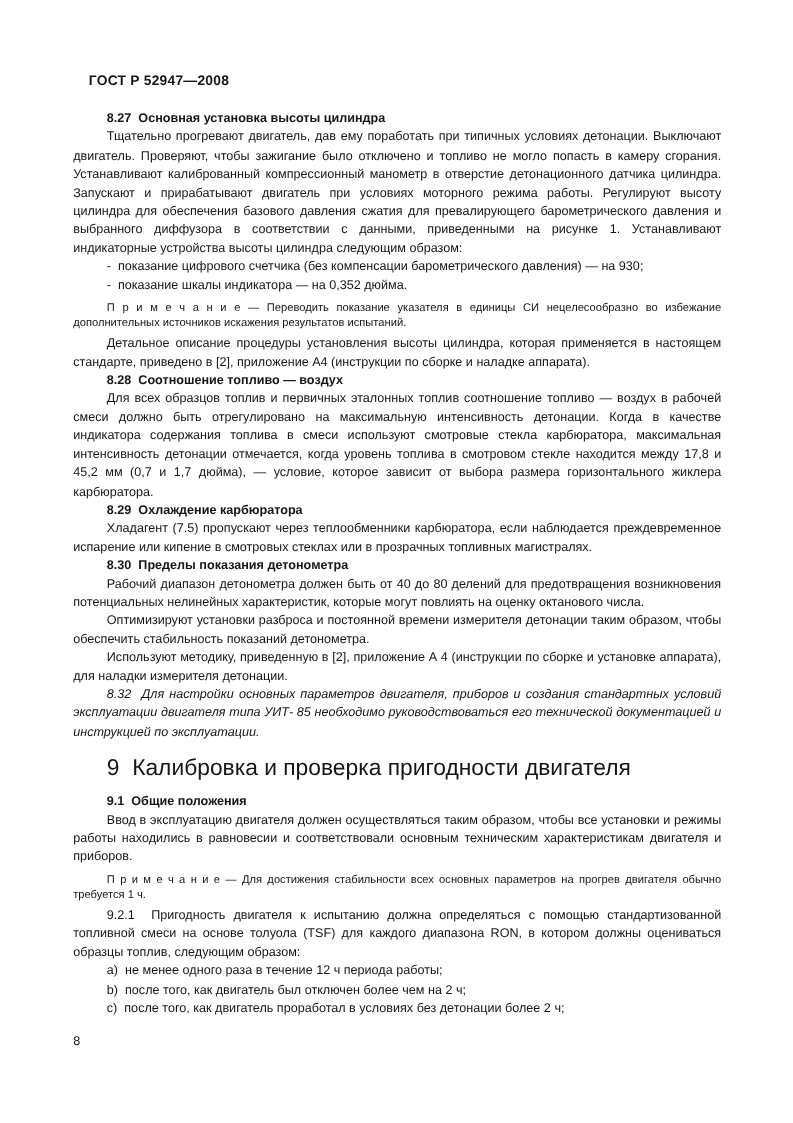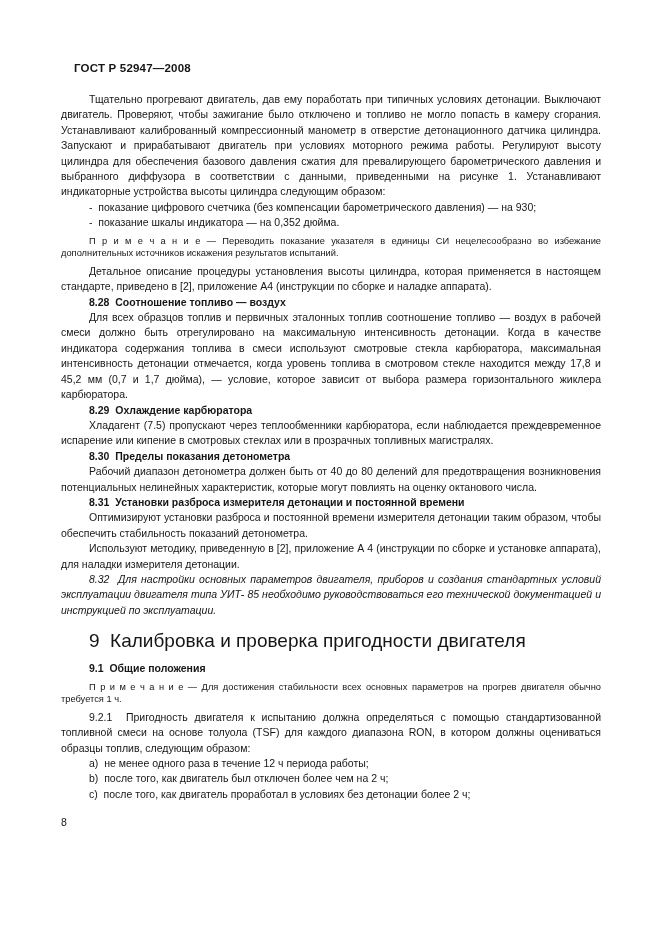--- a/index.html
+++ b/index.html
@@ -56,44 +56,45 @@
 </style>
 </head>
 <body>
 
 <div class="page">
 
   <div class="runhead">ГОСТ Р 52947—2008</div>
 
   <div class="content">
 
+    <p class="h3">8.27&nbsp; Основная установка высоты цилиндра</p>
     <p class="indent">Тщательно прогревают двигатель, дав ему поработать при типичных условиях детонации. Выключают двигатель. Проверяют, чтобы зажигание было отключено и топливо не могло попасть в камеру сгорания. Устанавливают калиброванный компрессионный манометр в отверстие детонационного датчика цилиндра. Запускают и прирабатывают двигатель при условиях моторного режима работы. Регулируют высоту цилиндра для обеспечения базового давления сжатия для превалирующего барометрического давления и выбранного диффузора в соответствии с данными, приведенными на рисунке 1. Устанавливают индикаторные устройства высоты цилиндра следующим образом:</p>
     <p class="indent">-&nbsp; показание цифрового счетчика (без компенсации барометрического давления) — на 930;</p>
     <p class="indent">-&nbsp; показание шкалы индикатора — на 0,352 дюйма.</p>
     <p class="note">П р и м е ч а н и е — Переводить показание указателя в единицы СИ нецелесообразно во избежание дополнительных источников искажения результатов испытаний.</p>
     <p class="indent">Детальное описание процедуры установления высоты цилиндра, которая применяется в настоящем стандарте, приведено в [2], приложение А4 (инструкции по сборке и наладке аппарата).</p>
 
     <p class="h3">8.28&nbsp; Соотношение топливо — воздух</p>
     <p class="indent">Для всех образцов топлив и первичных эталонных топлив соотношение топливо — воздух в рабочей смеси должно быть отрегулировано на максимальную интенсивность детонации. Когда в качестве индикатора содержания топлива в смеси используют смотровые стекла карбюратора, максимальная интенсивность детонации отмечается, когда уровень топлива в смотровом стекле находится между 17,8 и 45,2 мм (0,7 и 1,7 дюйма), — условие, которое зависит от выбора размера горизонтального жиклера карбюратора.</p>
 
     <p class="h3">8.29&nbsp; Охлаждение карбюратора</p>
     <p class="indent">Хладагент (7.5) пропускают через теплообменники карбюратора, если наблюдается преждевременное испарение или кипение в смотровых стеклах или в прозрачных топливных магистралях.</p>
 
     <p class="h3">8.30&nbsp; Пределы показания детонометра</p>
     <p class="indent">Рабочий диапазон детонометра должен быть от 40 до 80 делений для предотвращения возникновения потенциальных нелинейных характеристик, которые могут повлиять на оценку октанового числа.</p>
 
-    <p class="h3">8.31&nbsp; Установки разброса измерителя детонации и постоянной времени</p>
     <p class="indent">Оптимизируют установки разброса и постоянной времени измерителя детонации таким образом, чтобы обеспечить стабильность показаний детонометра.</p>
     <p class="indent">Используют методику, приведенную в [2], приложение А 4 (инструкции по сборке и установке аппарата), для наладки измерителя детонации.</p>
 
     <p class="indent italic">8.32&nbsp; Для настройки основных параметров двигателя, приборов и создания стандартных условий эксплуатации двигателя типа УИТ- 85 необходимо руководствоваться его технической документацией и инструкцией по эксплуатации.</p>
 
     <p class="h2">9&nbsp; Калибровка и проверка пригодности двигателя</p>
 
     <p class="h3">9.1&nbsp; Общие положения</p>
+    <p class="indent">Ввод в эксплуатацию двигателя должен осуществляться таким образом, чтобы все установки и режимы работы находились в равновесии и соответствовали основным техническим характеристикам двигателя и приборов.</p>
     <p class="note">П р и м е ч а н и е — Для достижения стабильности всех основных параметров на прогрев двигателя обычно требуется 1 ч.</p>
 
     <p class="indent">9.2.1&nbsp; Пригодность двигателя к испытанию должна определяться с помощью стандартизованной топливной смеси на основе толуола (TSF) для каждого диапазона RON, в котором должны оцениваться образцы топлив, следующим образом:</p>
     <p class="indent">a)&nbsp; не менее одного раза в течение 12 ч периода работы;</p>
     <p class="indent">b)&nbsp; после того, как двигатель был отключен более чем на 2 ч;</p>
     <p class="indent">c)&nbsp; после того, как двигатель проработал в условиях без детонации более 2 ч;</p>
 
     <div class="pagenum">8</div>
   </div>
 

